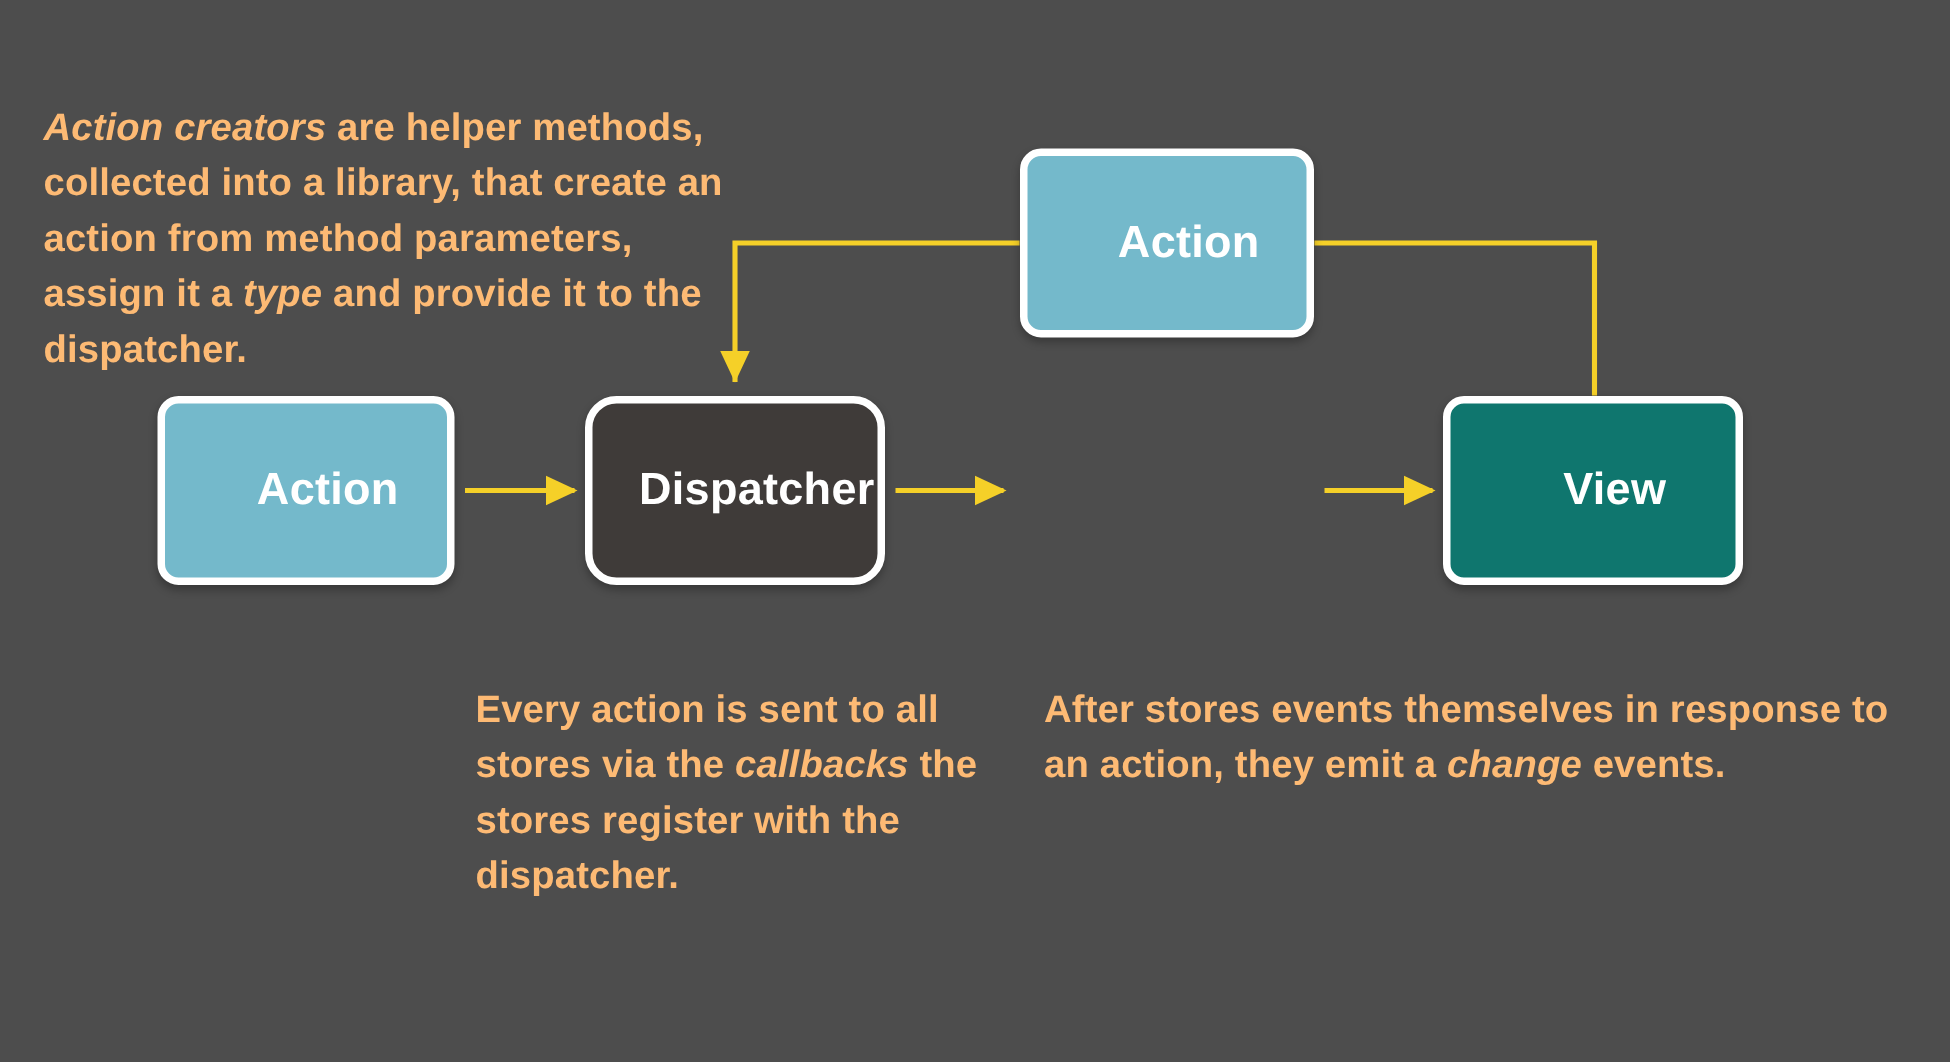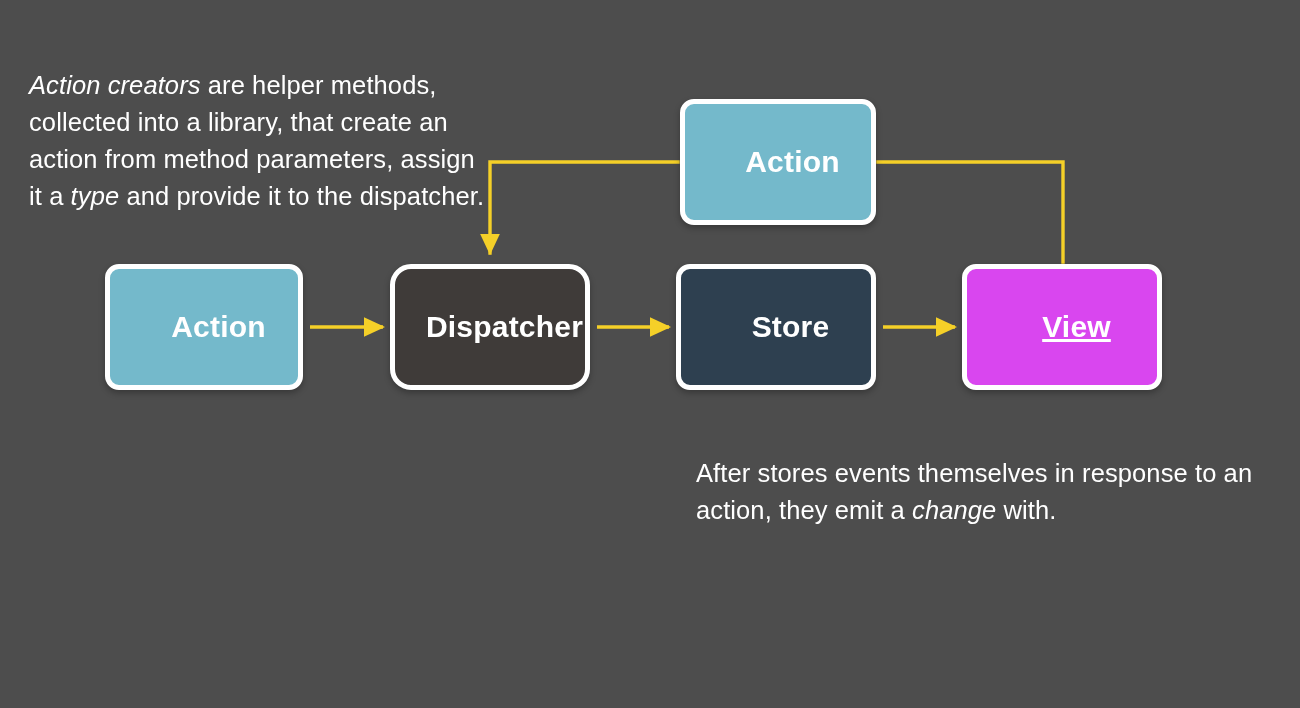--- a/index.html
+++ b/index.html
@@ -13,24 +13,24 @@
     height: 708px;
     background: #4d4d4d;
     font-family: "Liberation Sans", sans-serif;
     overflow: hidden;
     color: #ffffff;
   }
 
   
   .prose {
     position: absolute;
-    color: #ffffff;
+    color: #fdba74;
     font-size: 25.5px;
     line-height: 37px;
-    font-weight: 400;
+    font-weight: 700;
     letter-spacing: .1px;
   }
   .prose em { font-style: italic; }
 
   #text-top-left  { left: 29px;  top: 41px;  width: 460px; }
   #text-dispatcher{ left: 317px; top: 429px; width: 350px; }
   #text-store     { left: 696px; top: 429px; width: 572px; }
   #text-views     { left: 696px; top: 517px; width: 580px; }
 
   
@@ -91,26 +91,24 @@
 
   <div class="node" id="node-action-top" style="background: rgb(116, 185, 203); border-color: rgb(255, 255, 255);">
     <span>Action</span>
   </div>
   <div class="node" id="node-action-left" style="background: rgb(116, 185, 203); border-color: rgb(255, 255, 255);">
     <span>Action</span>
   </div>
   <div class="node" id="node-dispatcher" style="background: rgb(63, 59, 57); border-color: rgb(255, 255, 255);">
     <span>Dispatcher</span>
   </div>
-  <div class="node" id="node-store" style="background: rgb(46, 64, 80); border-color: rgb(255, 255, 255);">
-    <span>Store</span>
-  </div>
-  <div class="node" id="node-view" style="background: #d946ef; border-color: rgb(255, 255, 255); text-decoration: underline;">
+  <div class="node" id="node-view" style="background: #0f766e; border-color: rgb(255, 255, 255);">
     <span>View</span>
   </div>
 
   <p class="prose" id="text-top-left"><em>Action creators</em><span> are helper methods, collected into a library, that create an action from method parameters, assign it a </span><em>type</em><span> and provide it to the dispatcher.</span></p>
 
+  <p class="prose" id="text-dispatcher"><span>Every action is sent to all stores via the </span><em>callbacks</em><span> the stores register with the dispatcher.</span></p>
 
-  <p class="prose" id="text-store"><span>After stores events themselves in response to an action, they emit a </span><em>change</em><span> with.</span></p>
+  <p class="prose" id="text-store"><span>After stores events themselves in response to an action, they emit a </span><em>change</em><span> events.</span></p>
 
 
 </div>
 
 </body></html>

